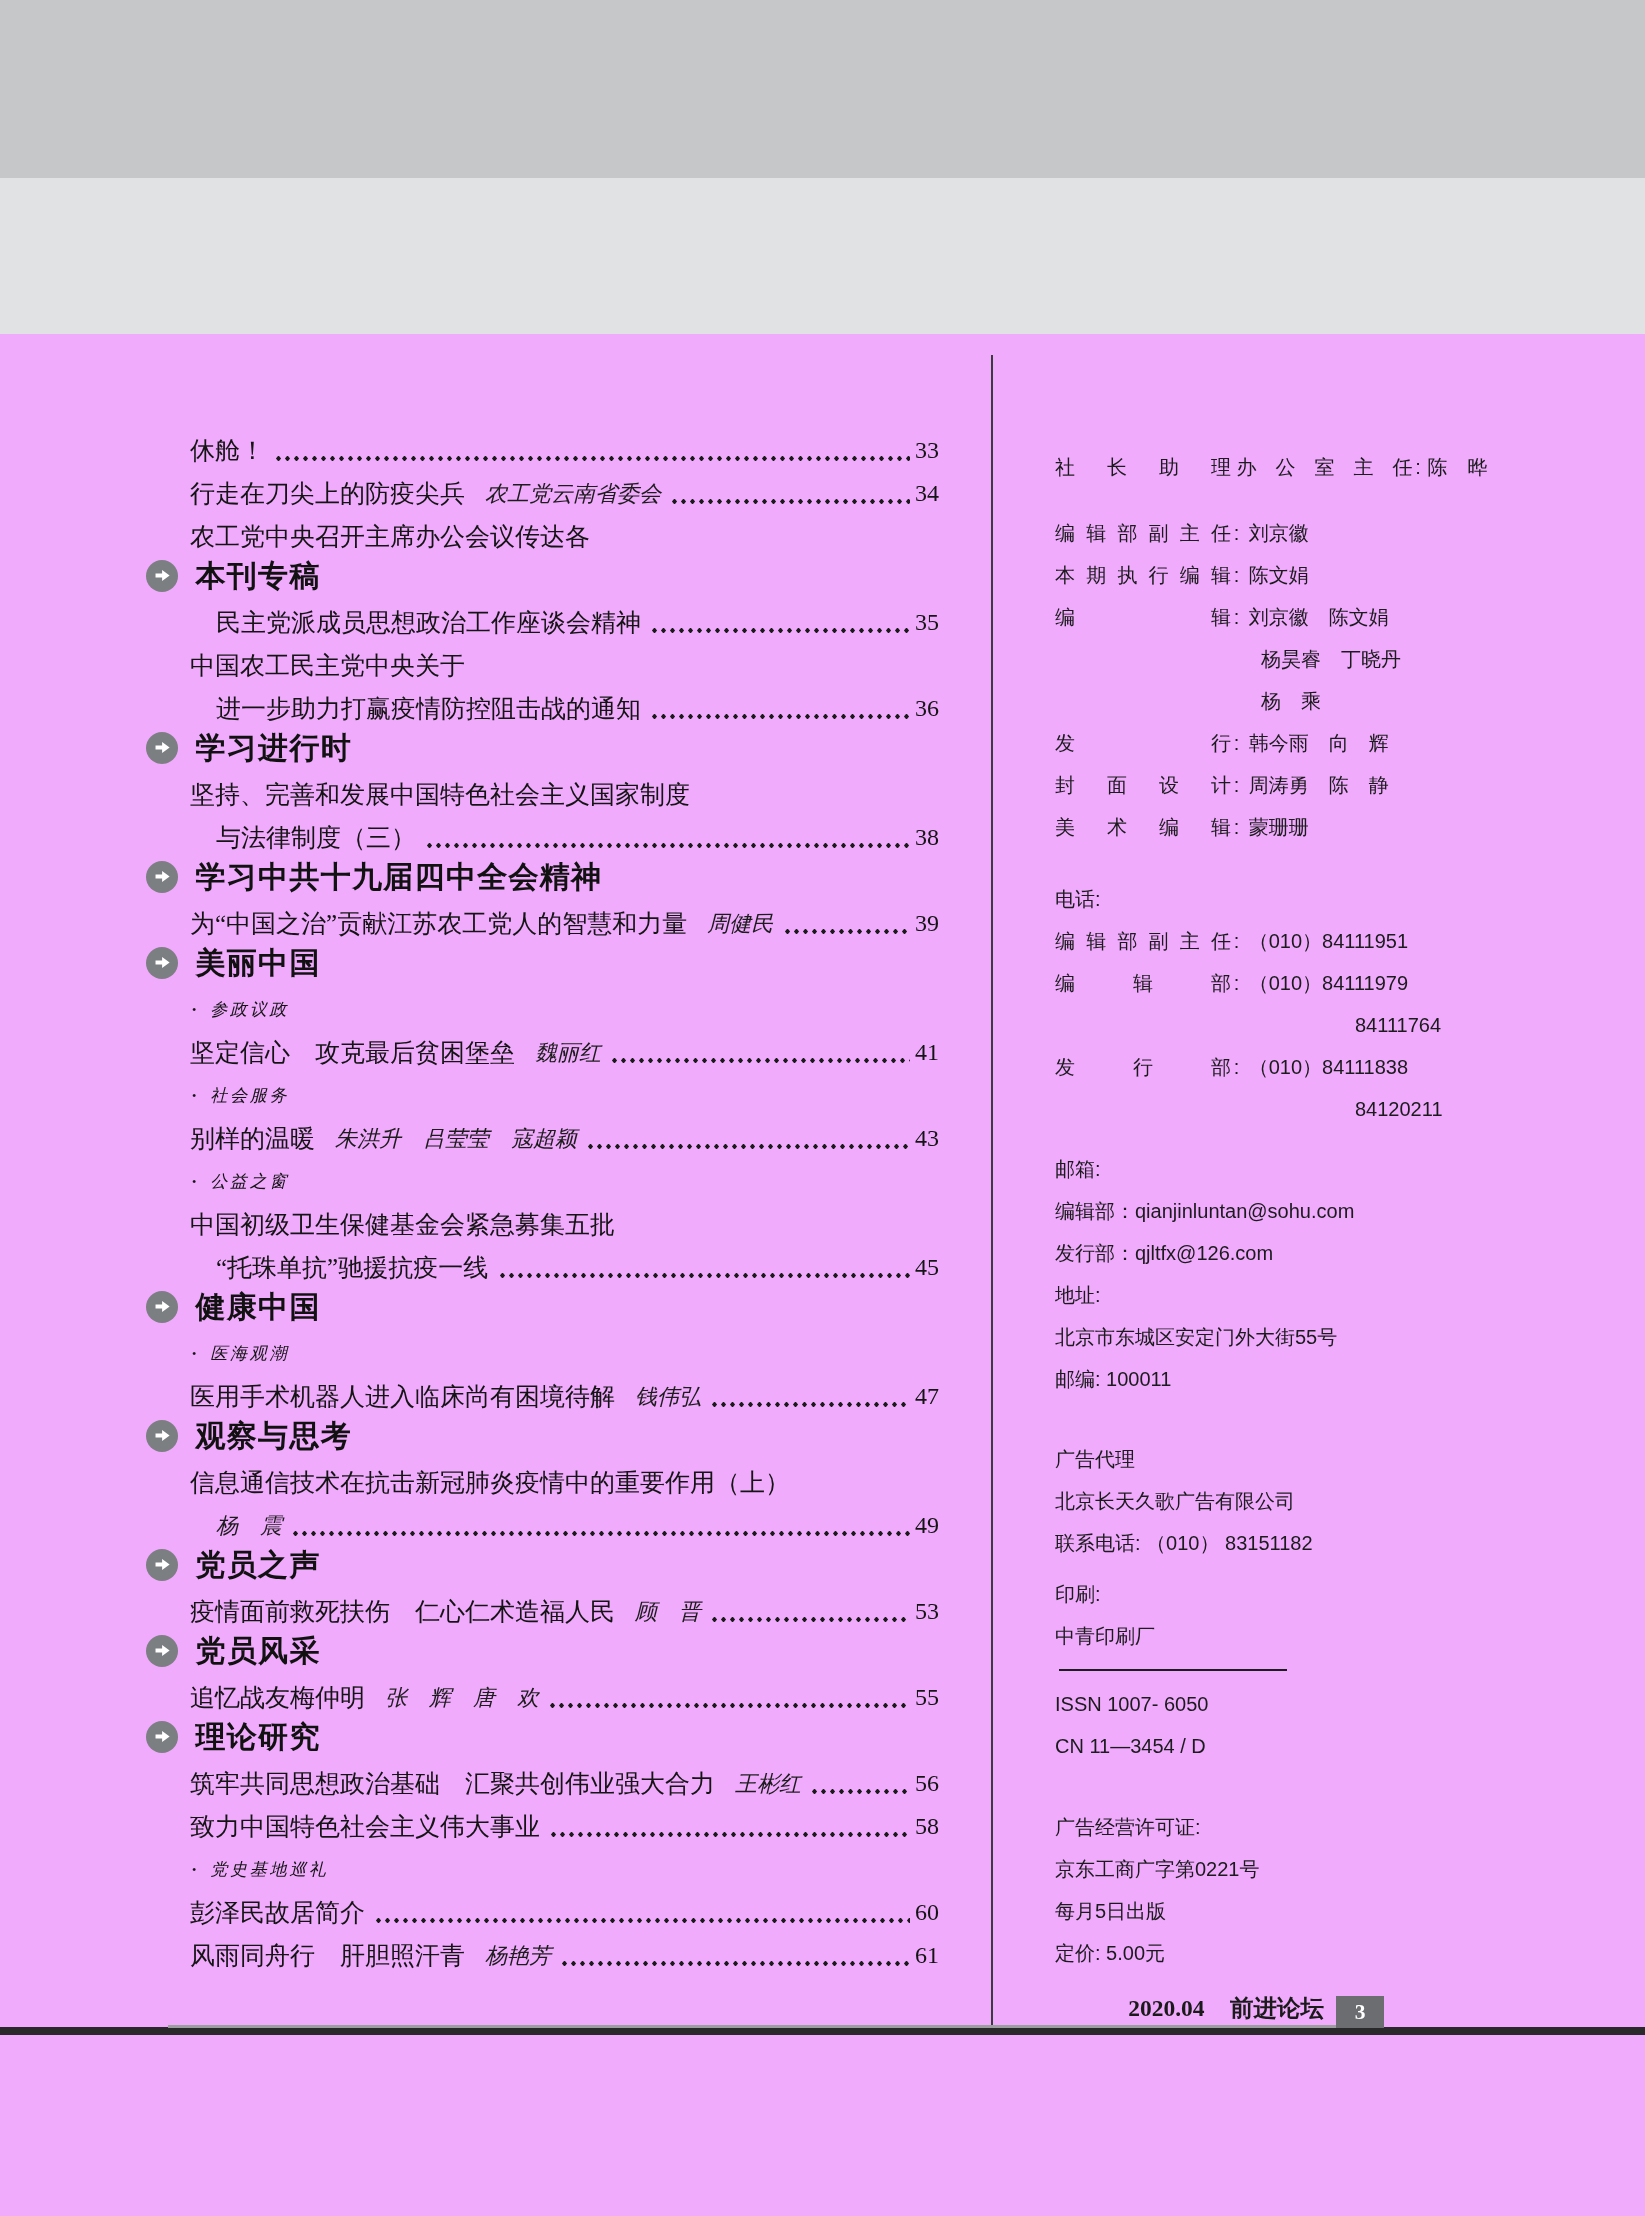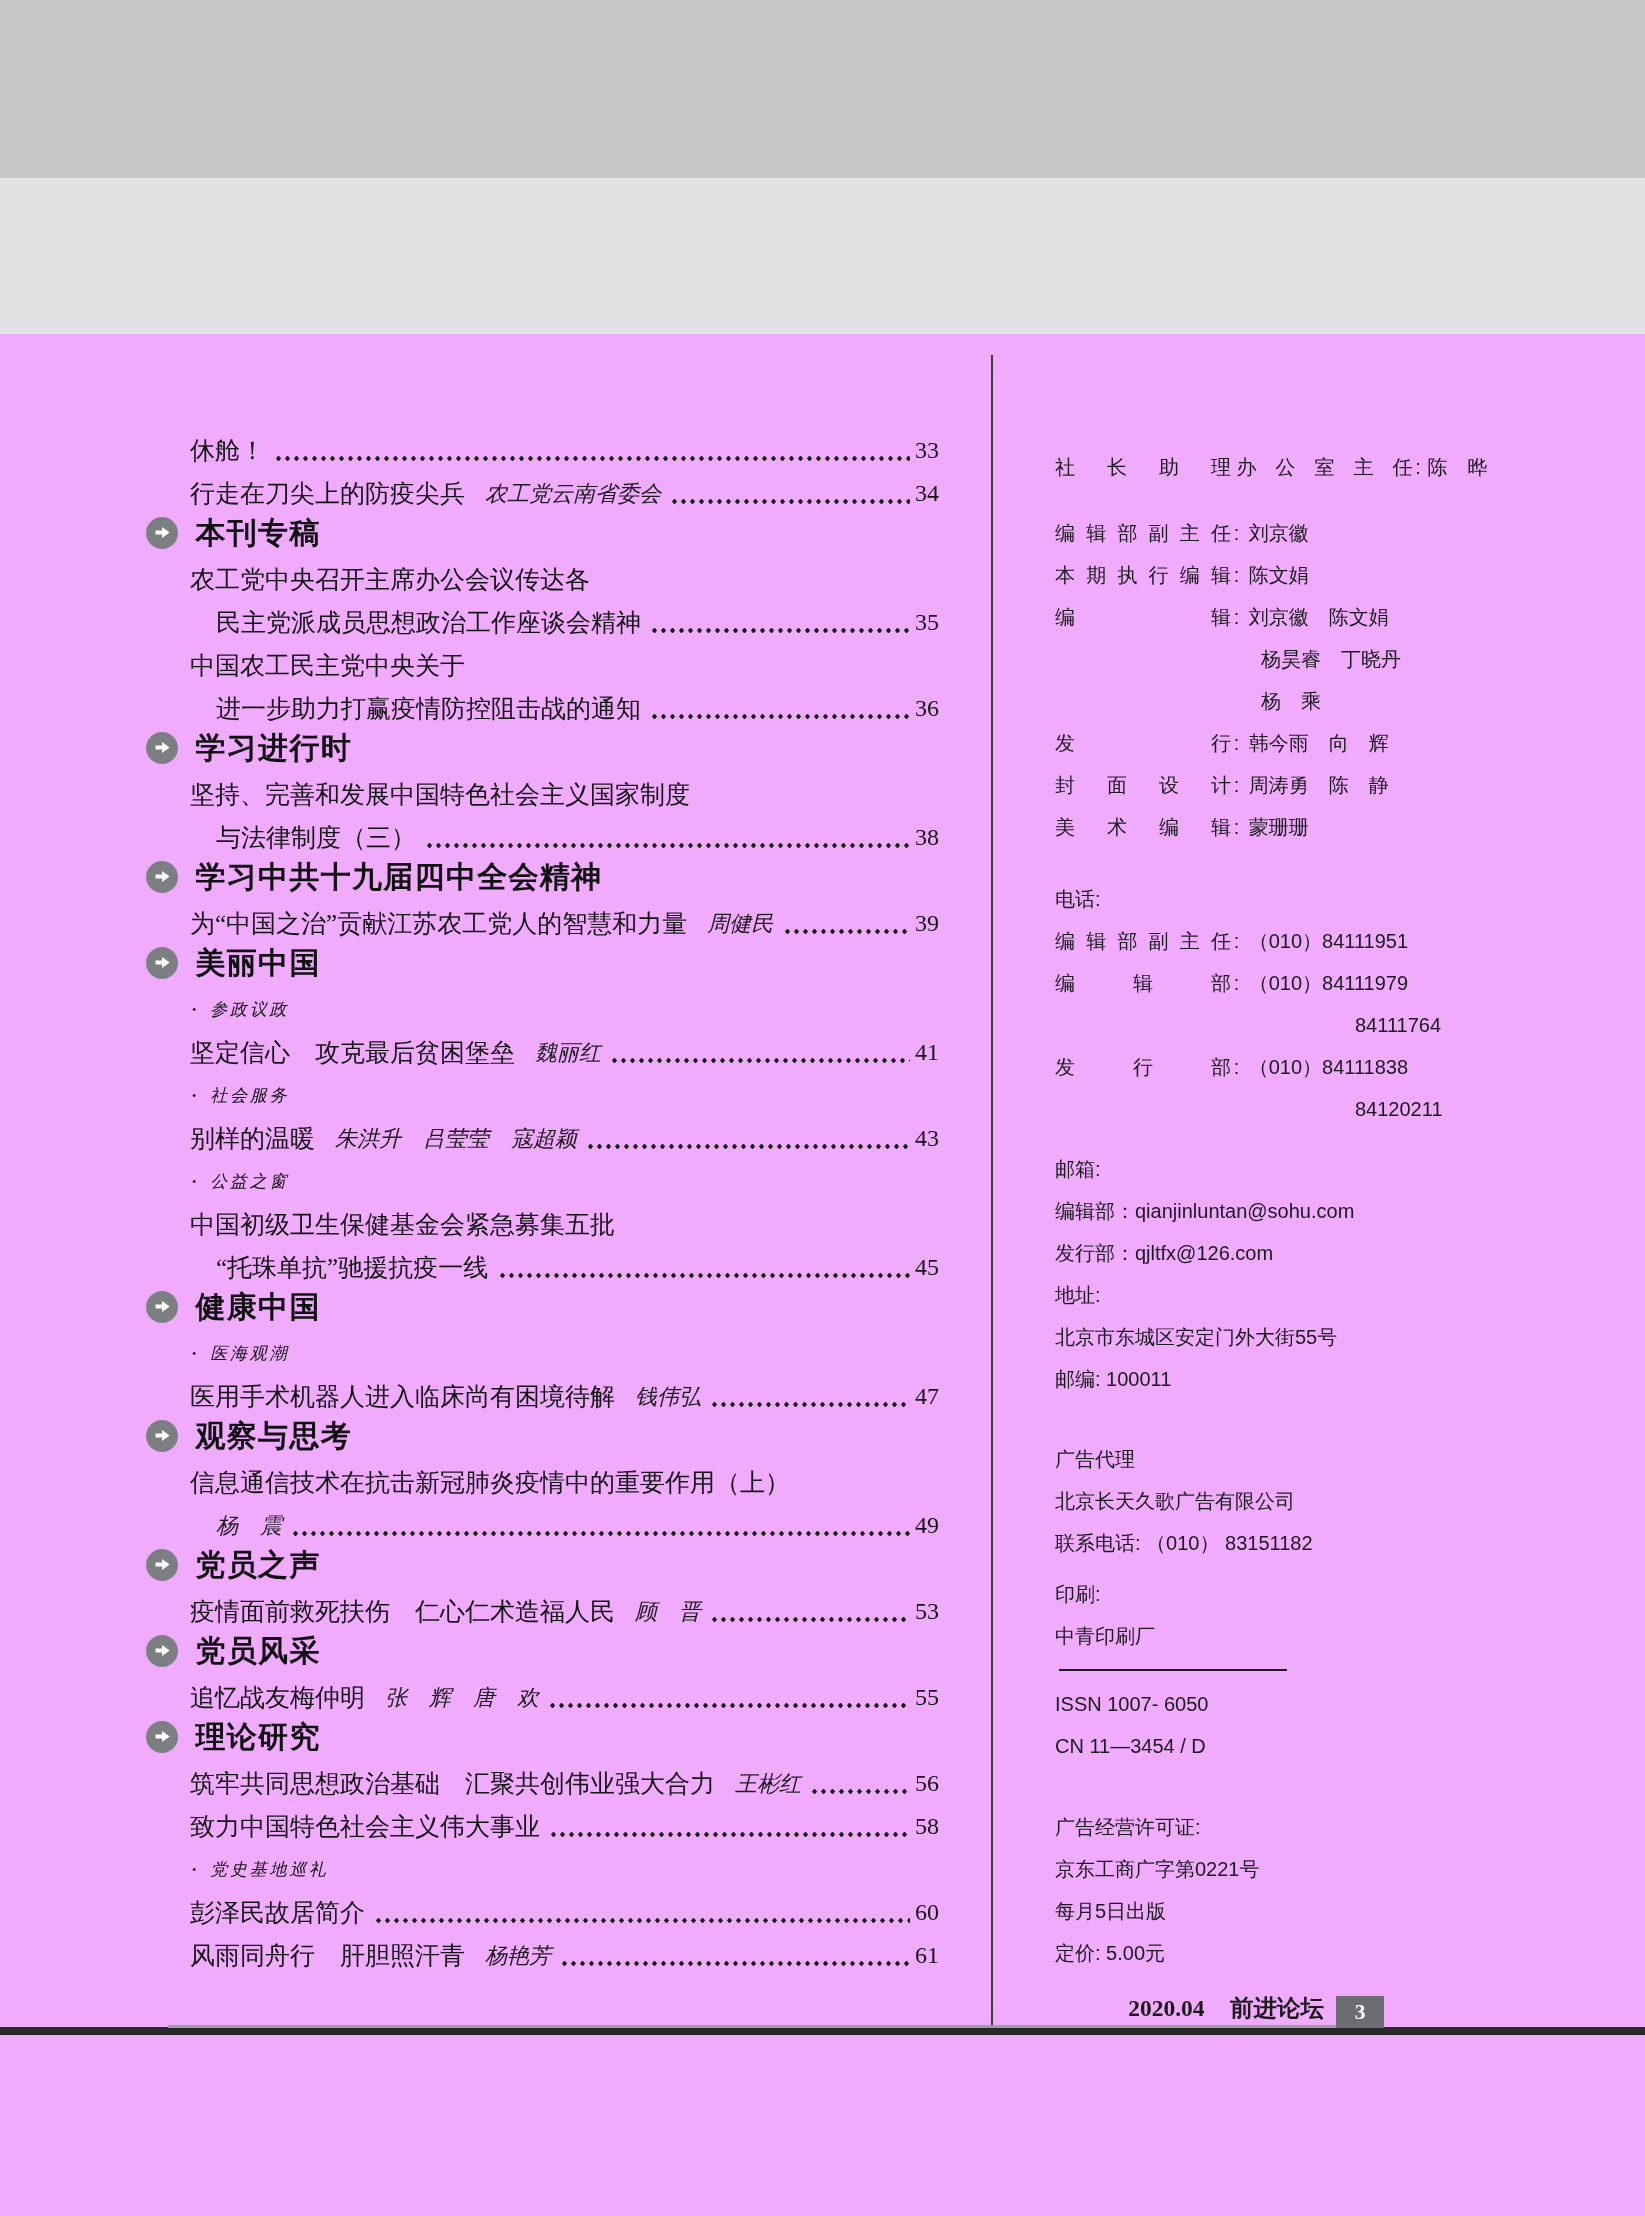--- a/index.html
+++ b/index.html
@@ -67,30 +67,30 @@
           <span class="t-title">休舱！</span>
           <span class="dots"></span>
           <span class="t-page">33</span>
         </div>
         <div class="row entry">
           <span class="t-title">行走在刀尖上的防疫尖兵</span>
           <span class="t-author">农工党云南省委会</span>
           <span class="dots"></span>
           <span class="t-page">34</span>
         </div>
+        <div class="row entry">
+          <span class="t-title">农工党中央召开主席办公会议传达各</span>
+        </div>
         <div class="row section">
           <span class="sec-icon">
             <svg width="19" height="19" viewBox="0 0 24 24">
               <path d="M3.2 9.6 h8.3 V5 L21 12 l-9.5 7 v-4.6 H3.2 z" fill="#ffffff"></path>
             </svg>
           </span>
           <span class="sec-title">本刊专稿</span>
-        </div>
-        <div class="row entry">
-          <span class="t-title">农工党中央召开主席办公会议传达各</span>
         </div>
         <div class="row entry indent">
           <span class="t-title">民主党派成员思想政治工作座谈会精神</span>
           <span class="dots"></span>
           <span class="t-page">35</span>
         </div>
         <div class="row entry">
           <span class="t-title">中国农工民主党中央关于</span>
         </div>
         <div class="row entry indent">

